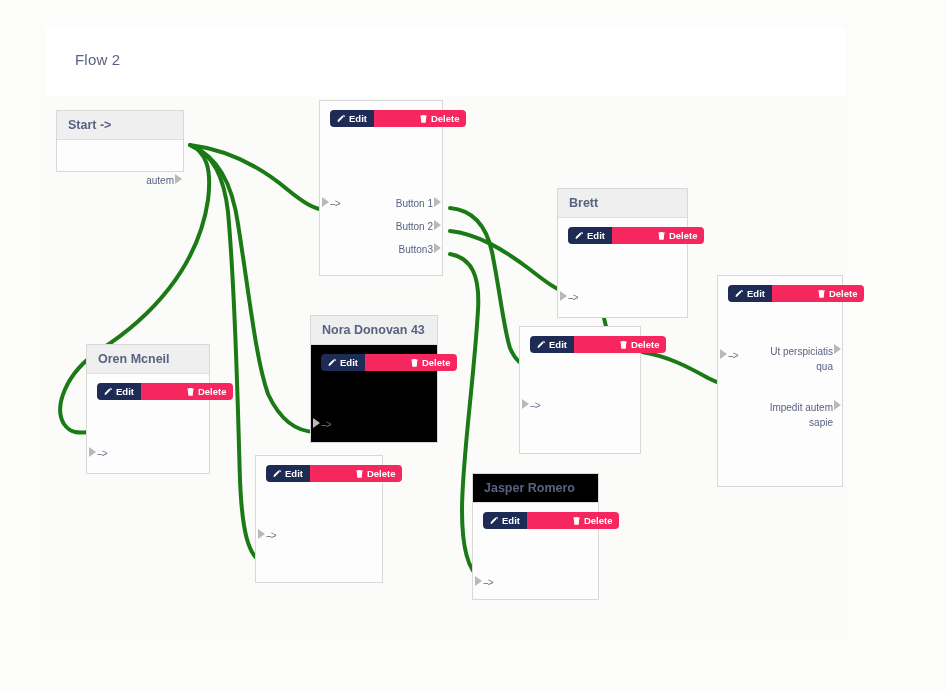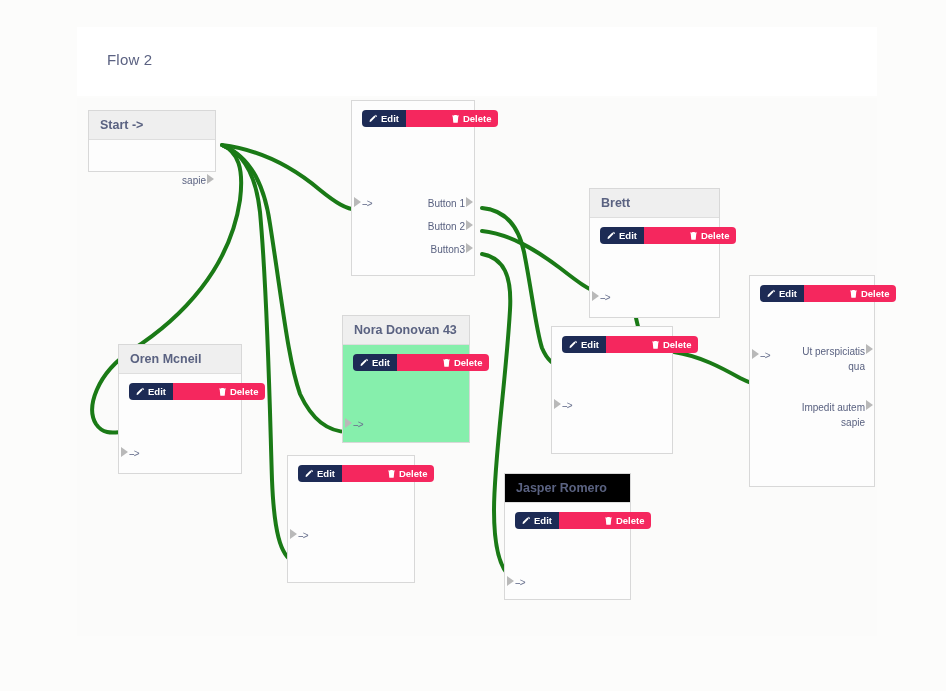--- a/index.html
+++ b/index.html
@@ -2,21 +2,21 @@
 <html><head>
 <meta charset="utf-8">
 <style>
   html,body{margin:0;padding:0;}
   body{
     width:946px;height:691px;
     background:#fcfcfb;
     font-family:"Liberation Sans","DejaVu Sans",sans-serif;
     overflow:hidden;position:relative;
   }
-  #canvas-root{position:absolute;left:0;top:0;width:758px;height:691px;margin-left:32px;}
+  #canvas-root{position:absolute;left:0;top:0;width:758px;height:691px;}
 
   
   .header-card{
     position:absolute;left:45px;top:27px;width:800px;height:69px;
     background:#ffffff;
   }
   .header-title{
     position:absolute;left:30px;top:24px;
     font-size:15px;color:#5b6282;letter-spacing:.2px;
   }
@@ -94,21 +94,21 @@
       <path d="M450,231 C478,234 504,250 528,268 C546,282 558,291 566,292" class="edge" stroke="#1a7a16"></path>
       <path d="M450,254 C472,258 480,276 478,310 C474,380 462,460 462,510 C462,546 468,570 480,578" class="edge" stroke="#1a7a16"></path>
       <path d="M604,318 C608,332 608,344 606,352" class="edge" stroke="#1a7a16"></path>
       <path d="M642,352 C668,356 690,368 708,378 C718,383 724,385 728,385" class="edge" stroke="#1a7a16"></path>
     </svg>
 
   <div id="nodes-layer">
       <div class="node" style="left: 56px; top: 110px; width: 128px; height: 62px; background: rgb(253, 253, 253);">
         <div class="node-header" style="background: rgb(239, 239, 239);">Start -&gt;</div>
         <div class="node-body">
-          <div class="port port-out" style="top: 34px;"><span class="handle handle-out"></span><span>sapie</span></div>
+          <div class="port port-out" style="top: 34px;"><span class="handle handle-out"></span><span>autem</span></div>
         </div>
       </div>
       <div class="node" style="left: 319px; top: 100px; width: 124px; height: 176px; background: rgb(253, 253, 253);">
         <div class="node-body"><div class="btn-group">
             <button class="btn btn-edit" style="background: rgb(29, 43, 85);">
               <span>
                 <svg viewBox="0 0 16 16">
                   <path d="M12.1 1.5l2.4 2.4-1.3 1.3-2.4-2.4 1.3-1.3zM1 11.3L9.6 2.7 12 5.1 3.4 13.7 1 14.3l.6-3z"></path>
                 </svg>
               </span>
@@ -199,21 +199,21 @@
             <button class="btn btn-delete" style="background: rgb(245, 39, 94);">
               <span>
                 <svg viewBox="0 0 16 16">
                   <path d="M3 4h10l-1 10.5a1 1 0 0 1-1 .9H5a1 1 0 0 1-1-.9L3 4zM6 1.6h4l.6 1.2H14v1.1H2V2.8h3.4L6 1.6z"></path>
                 </svg>
               </span>
               <span>Delete</span>
             </button>
           </div><div class="port port-in" style="top: 73px;"><span class="handle handle-in"></span><span class="arrow-glyph">--&gt;</span></div></div>
       </div>
-      <div class="node" style="left: 310px; top: 315px; width: 128px; height: 128px; background: #86efac;">
+      <div class="node" style="left: 310px; top: 315px; width: 128px; height: 128px; background: #000000;">
         <div class="node-header" style="background: rgb(239, 239, 239);">Nora Donovan 43</div>
         <div class="node-body"><div class="btn-group">
             <button class="btn btn-edit" style="background: rgb(29, 43, 85);">
               <span>
                 <svg viewBox="0 0 16 16">
                   <path d="M12.1 1.5l2.4 2.4-1.3 1.3-2.4-2.4 1.3-1.3zM1 11.3L9.6 2.7 12 5.1 3.4 13.7 1 14.3l.6-3z"></path>
                 </svg>
               </span>
               <span>Edit</span>
             </button>

